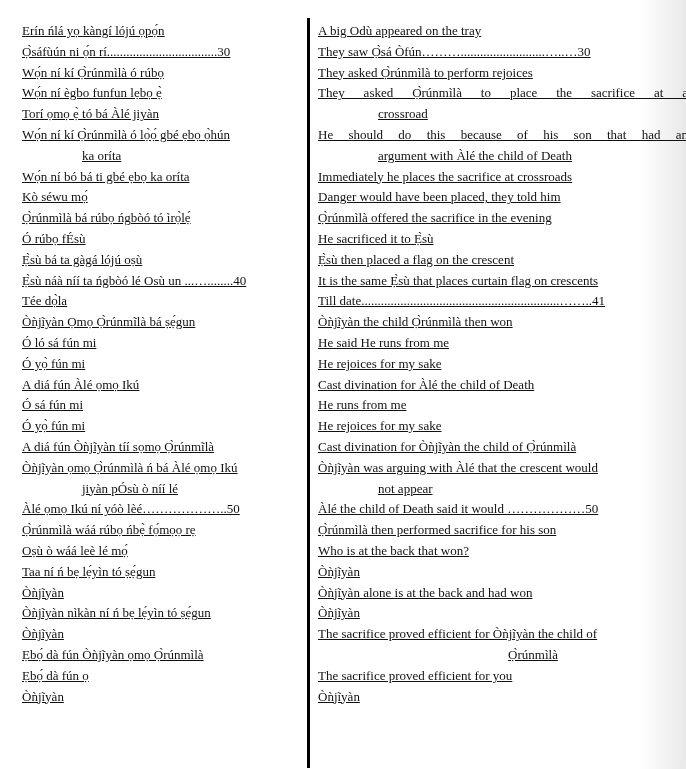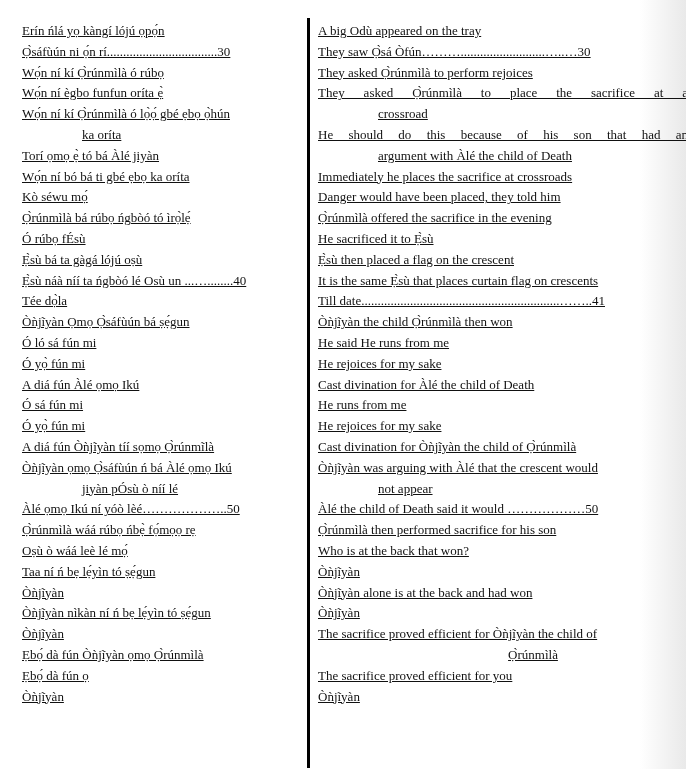--- a/index.html
+++ b/index.html
@@ -45,42 +45,42 @@
   </style>
 </head>
 <body>
 
 <div>
 
   <div class="col col-left" id="left-col">
       <div class="line">Erín ńlá yọ kàngí lójú ọpọ́n</div>
       <div class="line">Ọ̀sáfùún ni ọ́n rí..................................30</div>
       <div class="line">Wọ́n ní kí Ọ̀rúnmìlà ó rúbọ</div>
-      <div class="line">Wọ́n ní ègbo funfun oríta ẹ̀</div>
+      <div class="line">Wọ́n ní ègbo funfun lẹbọ ẹ̀</div>
+      <div class="line">Torí ọmọ ẹ̀ tó bá Àlé jiyàn</div>
       <div class="line">
         <span style="display: block; white-space: nowrap;">Wọ́n ní kí Ọ̀rúnmìlà ó lọ̀ọ́ gbé ẹbọ ọ̀hún</span>
         <span style="display: block; padding-left: 60px; white-space: nowrap;">ka oríta</span>
       </div>
-      <div class="line">Torí ọmọ ẹ̀ tó bá Àlé jiyàn</div>
       <div class="line">Wọ́n ní bó bá ti gbé ẹbọ ka oríta</div>
       <div class="line">Kò séwu mọ́</div>
       <div class="line">Ọ̀rúnmìlà bá rúbọ ńgbòó tó ìrọ̀lẹ́</div>
       <div class="line">Ó rúbọ fÉsù</div>
       <div class="line">Ẹ̀sù bá ta gàgá lójú oṣù</div>
       <div class="line">Ẹ̀sù náà níí  ta ńgbòó lé Osù un ...…........40</div>
       <div class="line">Tée dọ̀la</div>
-      <div class="line">Òǹjĩyàn Ọmọ Ọ̀sáfùún bá ṣẹ́gun</div>
+      <div class="line">Òǹjĩyàn Ọmọ Ọ̀rúnmĩlà bá ṣẹ́gun</div>
       <div class="line">Ó ló sá fún mi</div>
       <div class="line">Ó yọ̀ fún mi</div>
       <div class="line">A diá fún Àlé ọmọ Ikú</div>
       <div class="line">Ó sá fún mi</div>
       <div class="line">Ó yọ̀ fún mi</div>
       <div class="line">A diá fún Òǹjĩyàn tíí sọmọ Ọ̀rúnmĩlà</div>
       <div class="line">
-        <span style="display: block; white-space: nowrap;">Òǹjĩyàn ọmọ Ọ̀sáfùún ń bá Àlé ọmọ Ikú</span>
+        <span style="display: block; white-space: nowrap;">Òǹjĩyàn ọmọ Ọ̀rúnmìlà ń bá Àlé ọmọ Ikú</span>
         <span style="display: block; padding-left: 60px; white-space: nowrap;">jiyàn pÓsù ò níí lé</span>
       </div>
       <div class="line">Àlé ọmọ Ikú ní yóò lèé………………..50</div>
       <div class="line">Ọ̀rúnmìlà wáá rúbọ ńbẹ̀ fọ́mọọ rẹ</div>
       <div class="line">Oṣù ò wáá leè lé mọ́</div>
       <div class="line">Taa ní ń bẹ lẹ́yìn tó ṣẹ́gun</div>
       <div class="line">Òǹjĩyàn</div>
       <div class="line">Òǹjĩyàn nìkàn ní ń bẹ lẹ́yìn tó ṣẹ́gun</div>
       <div class="line">Òǹjĩyàn</div>
       <div class="line">Ẹbọ́ dà fún Òǹjĩyàn ọmọ Ọ̀rúnmìlà</div>

